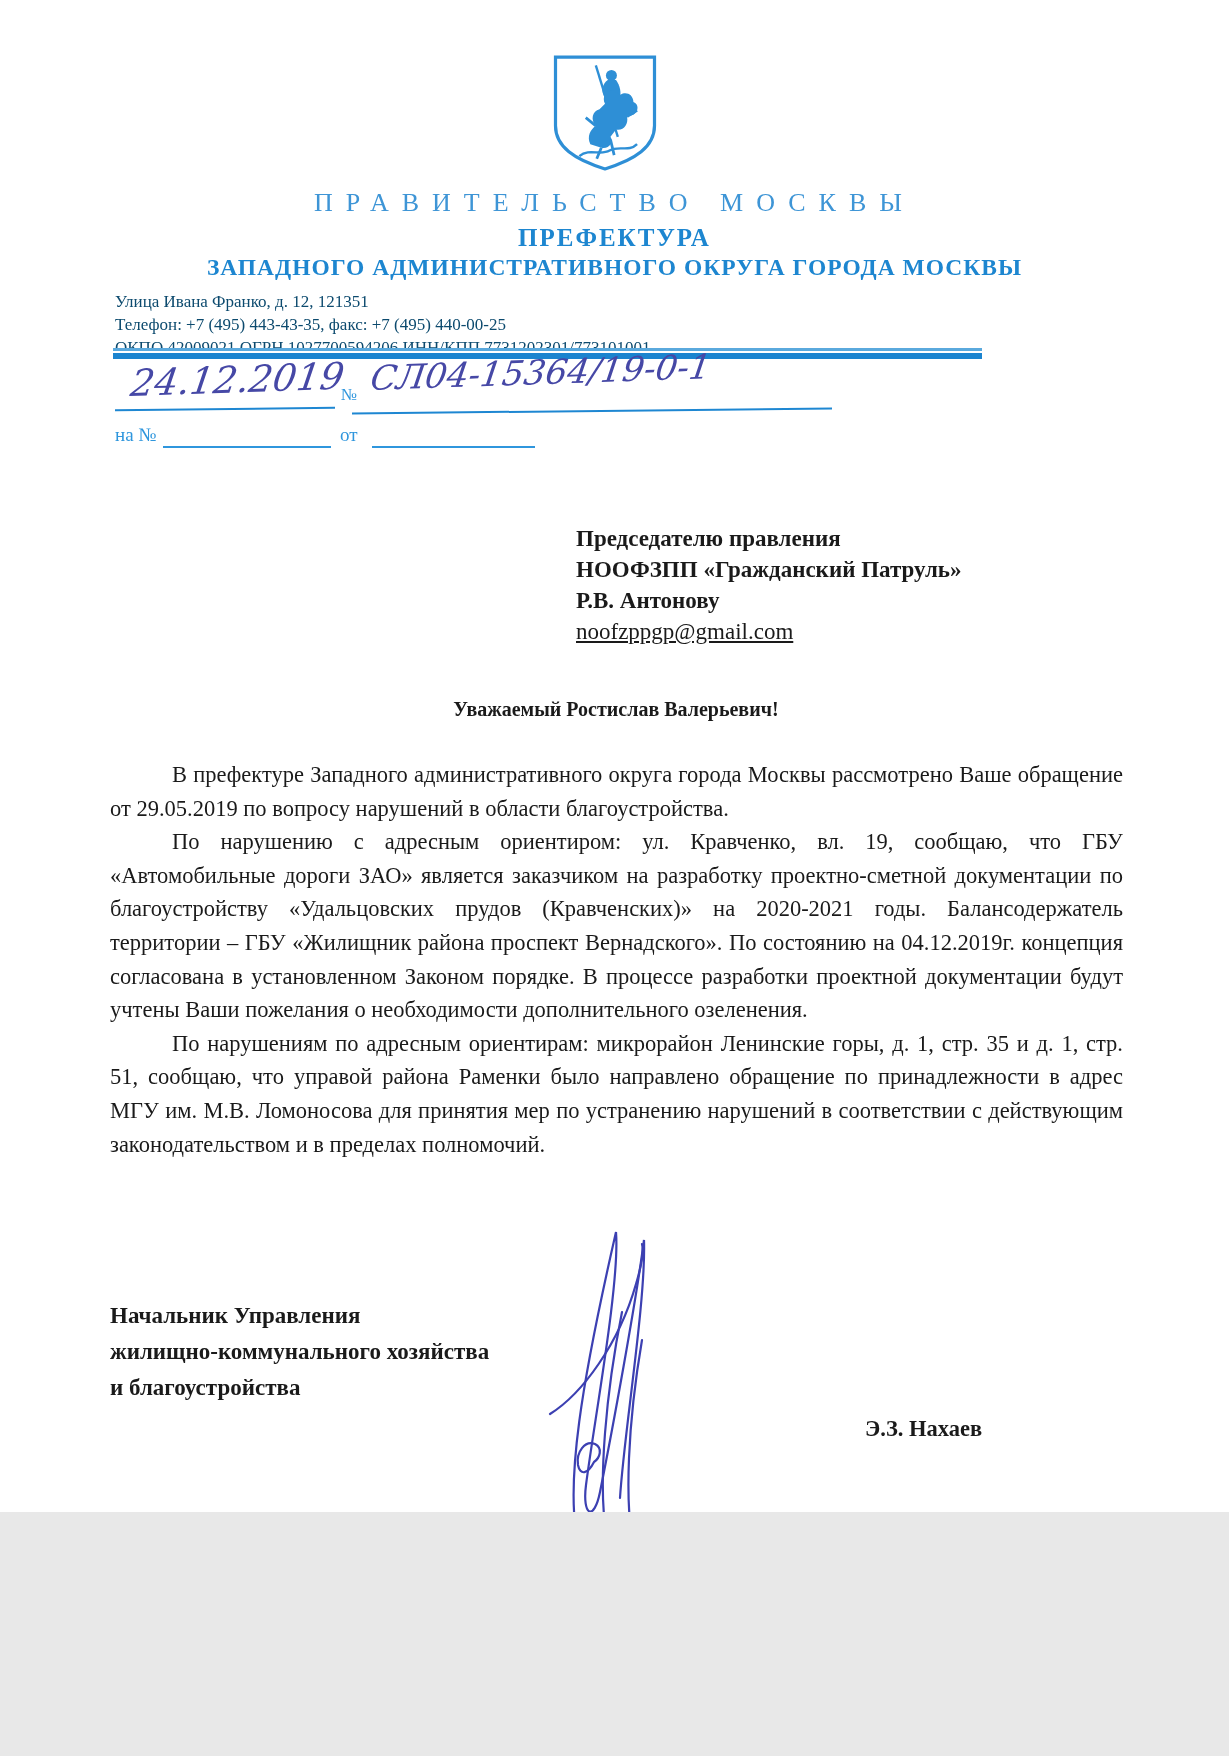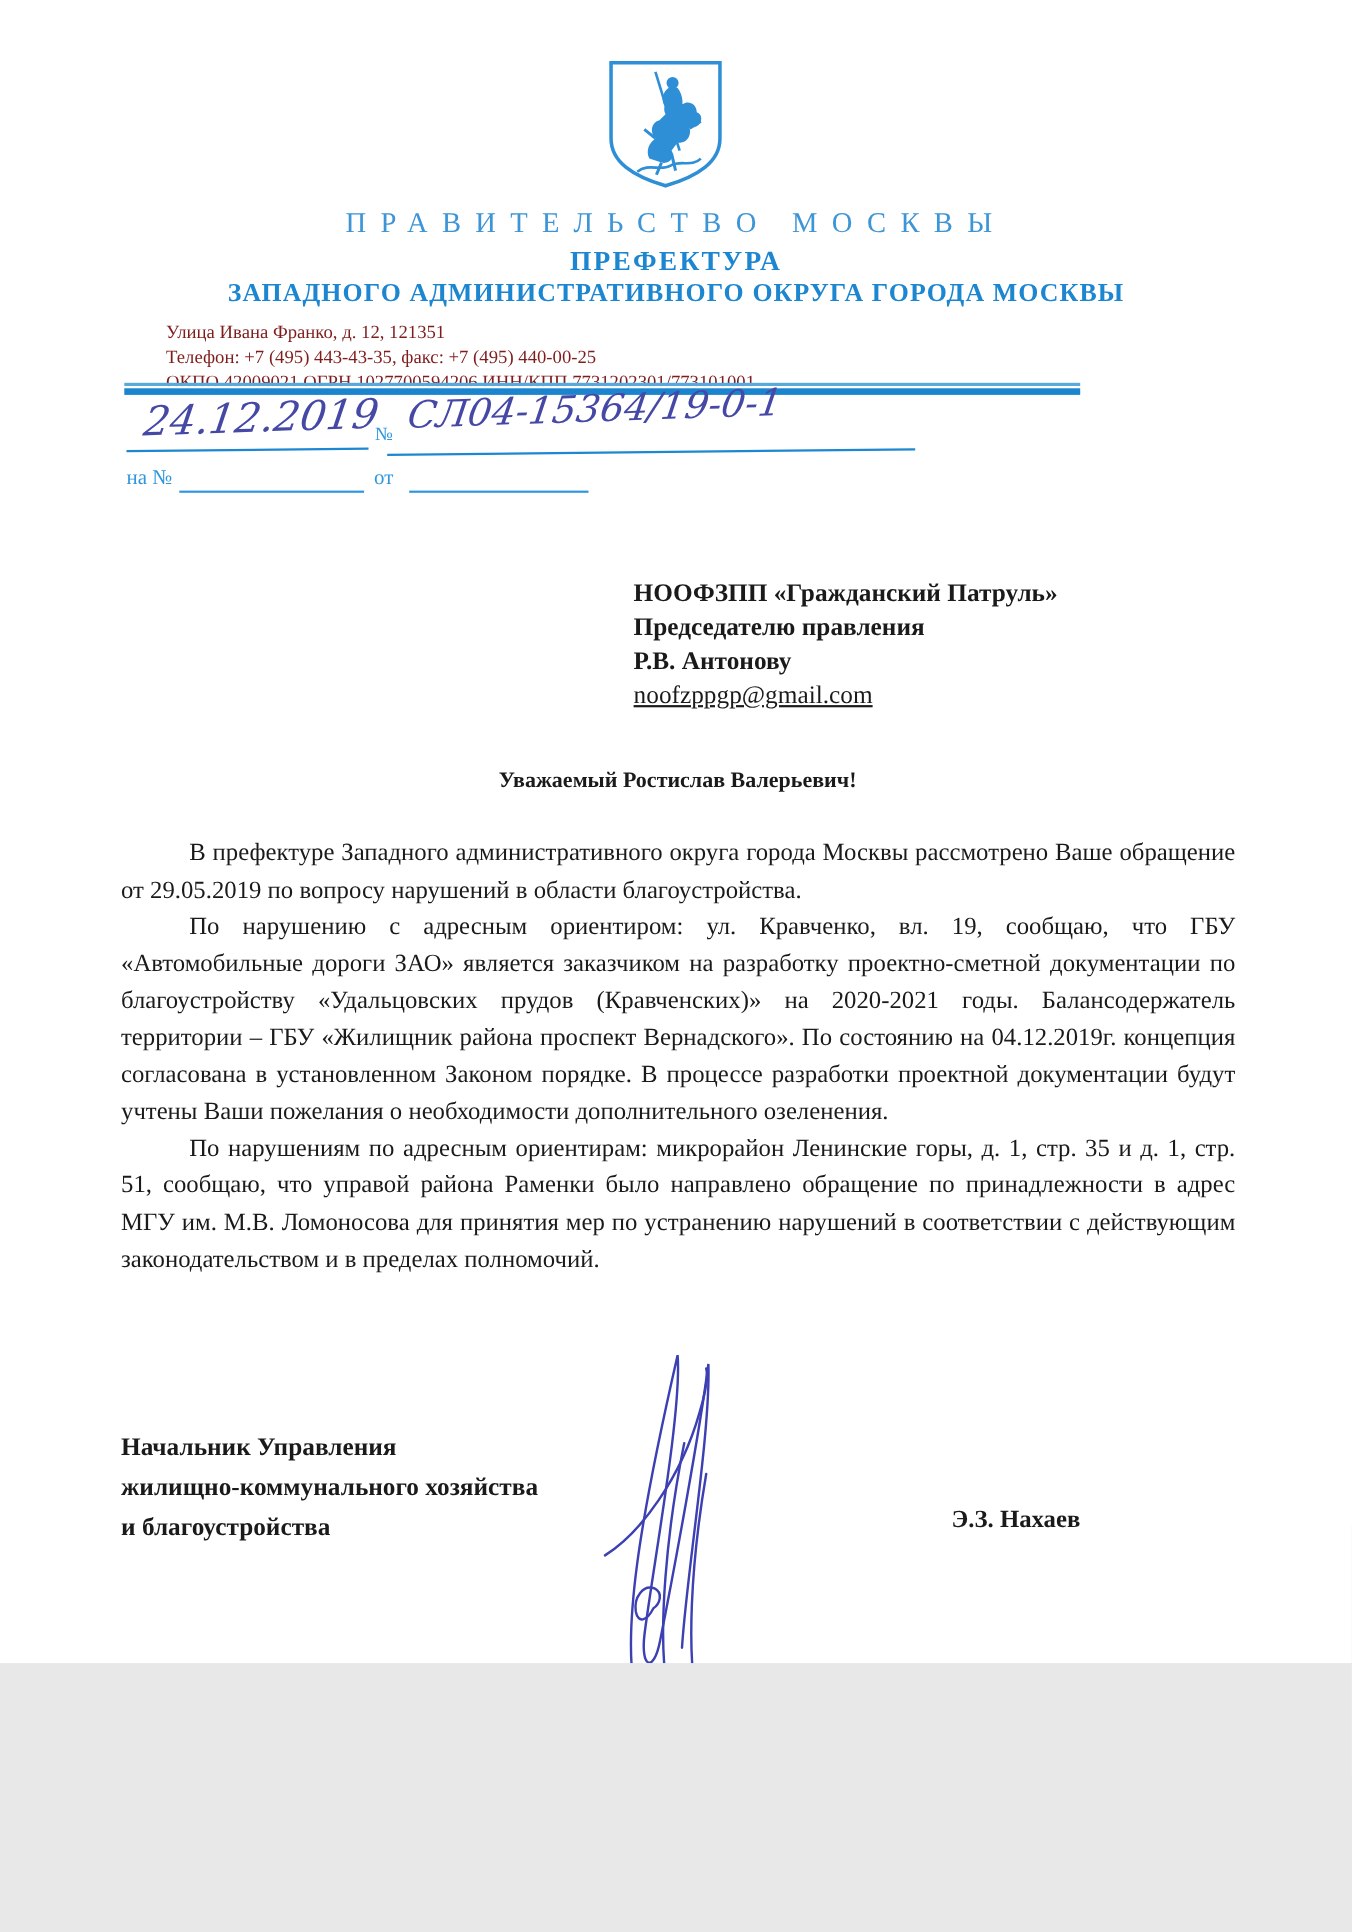--- a/index.html
+++ b/index.html
@@ -17,21 +17,21 @@
   .org-mid{
     position:absolute;left:0;top:224px;width:1229px;text-align:center;
     font-size:25px;letter-spacing:2px;color:#1d86d0;font-weight:bold;
   }
   .org-bottom{
     position:absolute;left:0;top:254px;width:1229px;text-align:center;
     font-size:23.5px;letter-spacing:1px;color:#1d86d0;font-weight:bold;
   }
   .org-info{
     position:absolute;left:115px;top:290px;width:760px;
-    font-size:17px;line-height:23px;color:#7f1d1d;margin-left:36px;
+    font-size:17px;line-height:23px;color:#0c4a6e;
   }
   .rule{
     position:absolute;left:113px;top:348px;width:869px;height:10px;
   }
   .rule .r1{height:3px;background:#5aa9dd;}
   .rule .r2{height:2px;background:#ffffff;}
   .rule .r3{height:6px;background:#1b84cf;}
   
   .hand{
     font-family:"DejaVu Serif", serif;font-style:italic;color:#4648a6;
@@ -63,21 +63,21 @@
     position:absolute;left:110px;top:758px;width:1013px;
     font-size:22.5px;line-height:33.6px;text-align:justify;
   }
   .body-text p{margin:0;text-indent:62px;}
   
   .sig-title{
     position:absolute;left:110px;top:1298px;width:520px;
     font-size:23px;font-weight:bold;line-height:36px;
   }
   .sig-name{
-    position:absolute;left:865px;top:1368px;font-size:22.5px;font-weight:bold;text-align:right;
+    position:absolute;left:865px;top:1416px;font-size:22.5px;font-weight:bold;text-align:right;
   }
   .sig-scribble{position:absolute;left:522px;top:1222px;width:180px;height:330px;}
   
   .footer{
     position:absolute;left:110px;top:1650px;font-size:19px;line-height:27px;
   }
   
   .artifact-dark{position:absolute;left:12px;top:1749px;width:110px;height:7px;background:#4a4a4a;}
   .artifact-light{position:absolute;left:122px;top:1751px;width:250px;height:5px;background:#b9b9bb;}
   .edge-mark{position:absolute;left:0;top:1712px;width:4px;height:16px;background:#9a9aa0;}
@@ -122,22 +122,22 @@
   <div class="ref-num hand">СЛ04-15364/19-0-1</div>
   <div class="u-line ul-date"></div>
   <div class="u-line ul-num"></div>
 
   <div class="reply-row">на №</div>
   <div class="lbl-ot">от</div>
   <div class="u-line ul-na"></div>
   <div class="u-line ul-ot"></div>
 
   <div class="recipient">
+    <div>Председателю правления</div>
     <div>НООФЗПП «Гражданский Патруль»</div>
-    <div>Председателю правления</div>
     <div>Р.В. Антонову</div>
     <div class="email">noofzppgp@gmail.com</div>
   </div>
 
   <div class="salutation">Уважаемый Ростислав Валерьевич!</div>
 
   <div class="body-text">
     <p>В префектуре Западного административного округа города Москвы рассмотрено Ваше обращение от 29.05.2019 по вопросу нарушений в области благоустройства.</p>
     <p>По нарушению с адресным ориентиром: ул. Кравченко, вл. 19, сообщаю, что ГБУ «Автомобильные дороги ЗАО» является заказчиком на разработку проектно-сметной документации по благоустройству «Удальцовских прудов (Кравченских)» на 2020-2021 годы. Балансодержатель территории – ГБУ «Жилищник района проспект Вернадского». По состоянию на 04.12.2019г. концепция согласована в установленном Законом порядке. В процессе разработки проектной документации будут учтены Ваши пожелания о необходимости дополнительного озеленения.</p>
     <p>По нарушениям по адресным ориентирам: микрорайон Ленинские горы, д. 1, стр. 35 и д. 1, стр. 51, сообщаю, что управой района Раменки было направлено обращение по принадлежности в адрес МГУ им. М.В. Ломоносова для принятия мер по устранению нарушений в соответствии с действующим законодательством и в пределах полномочий.</p>

